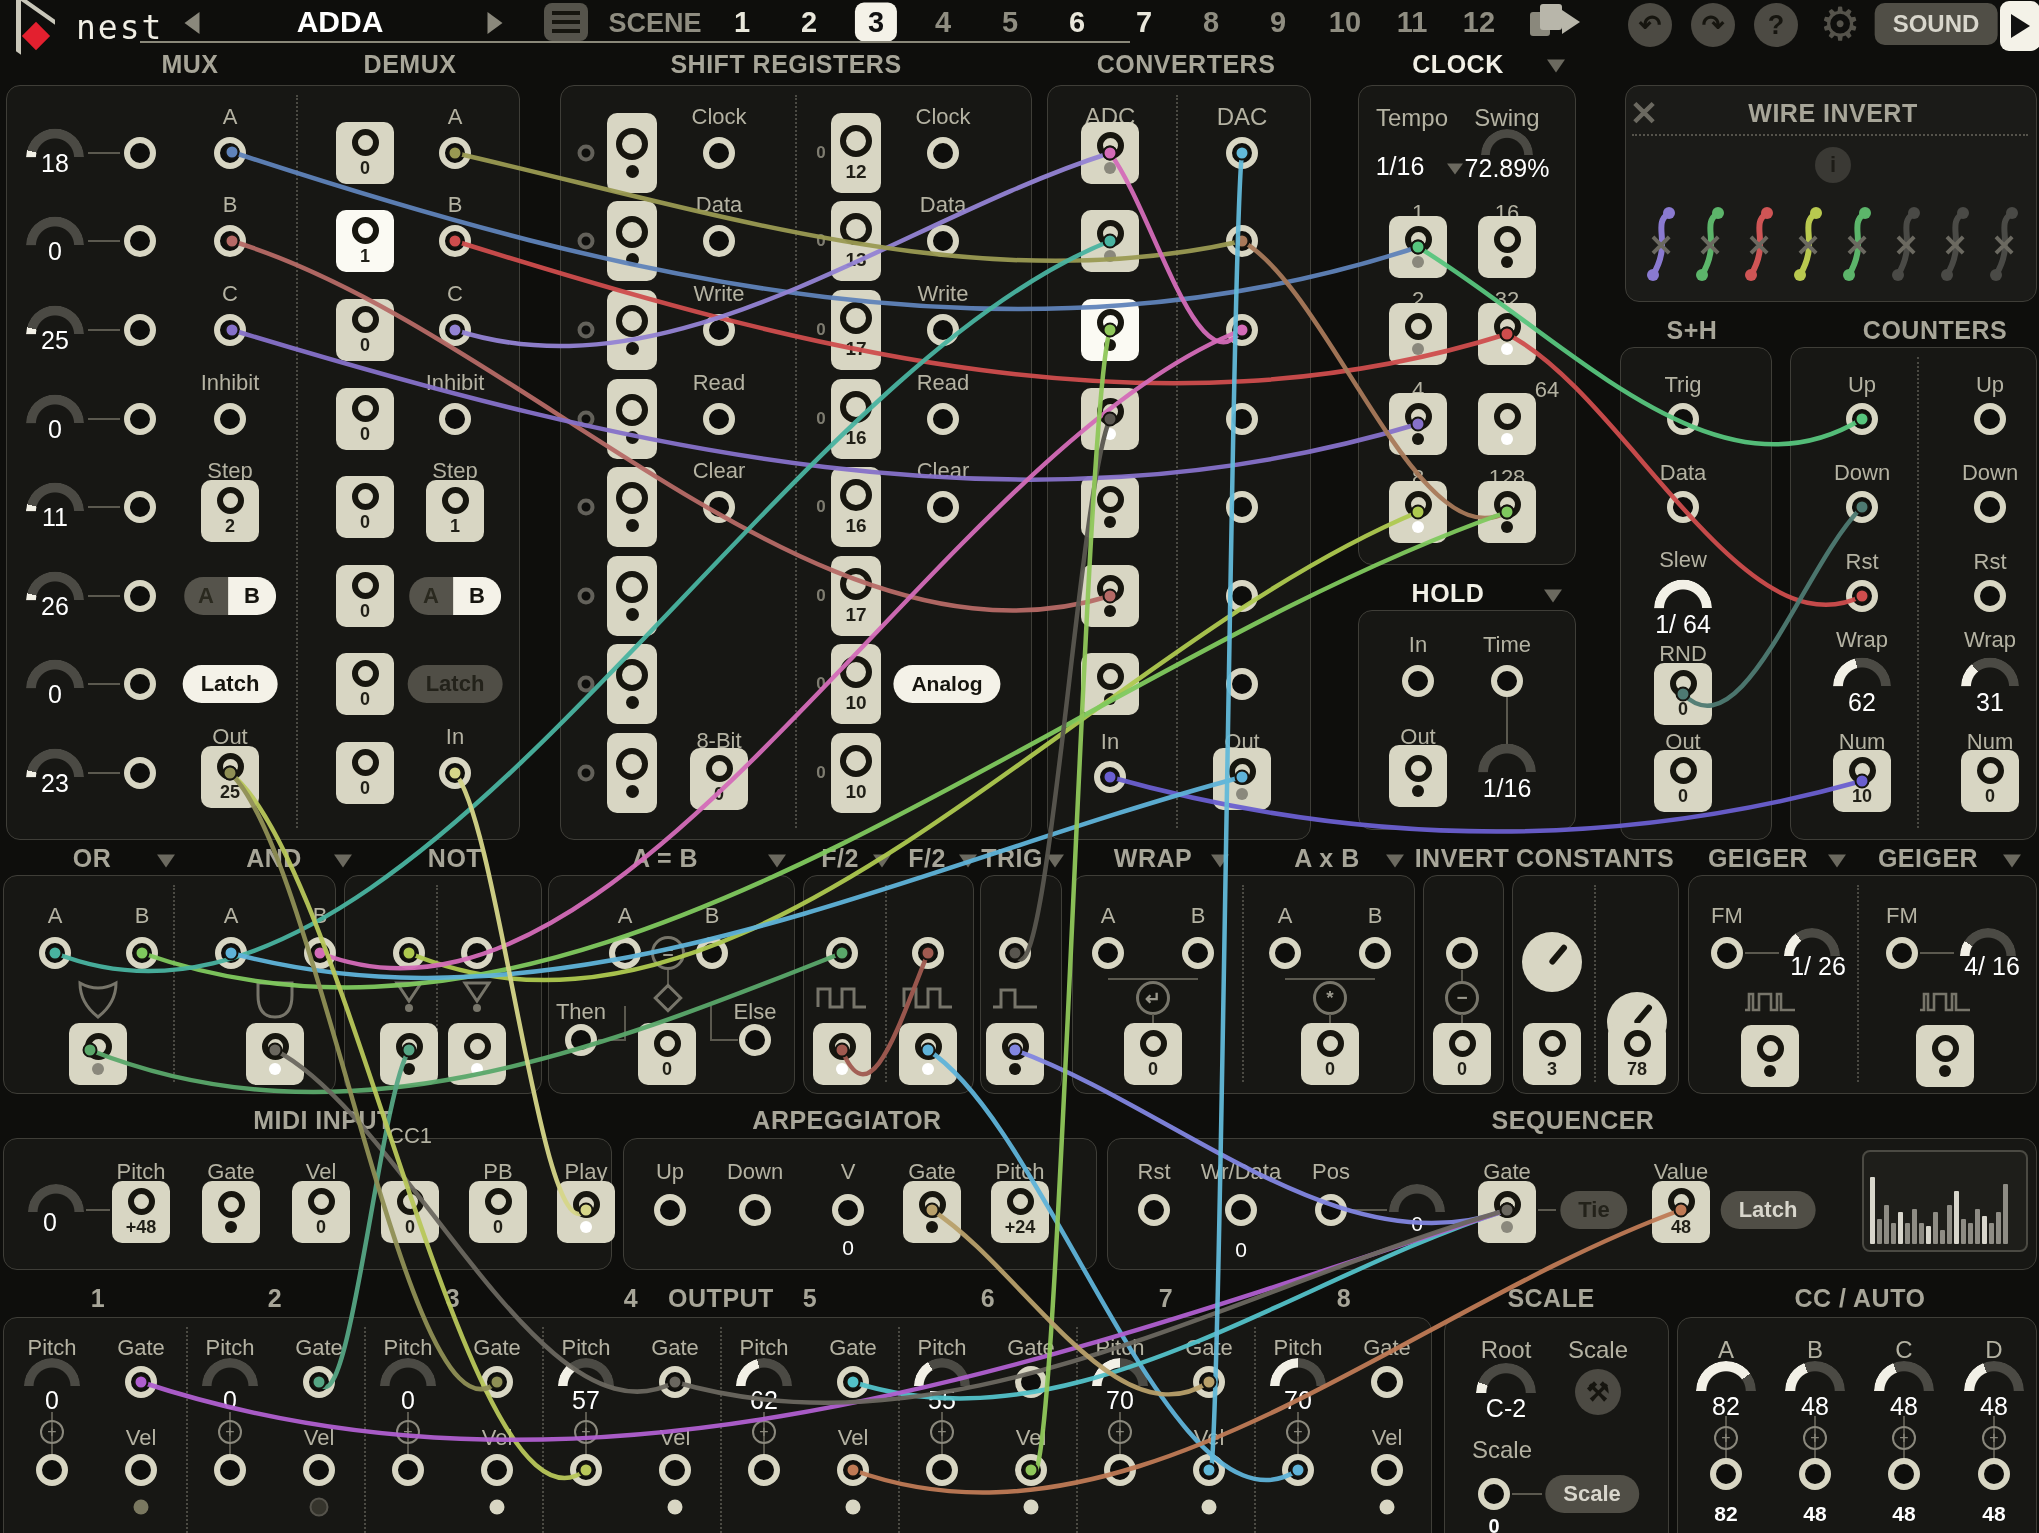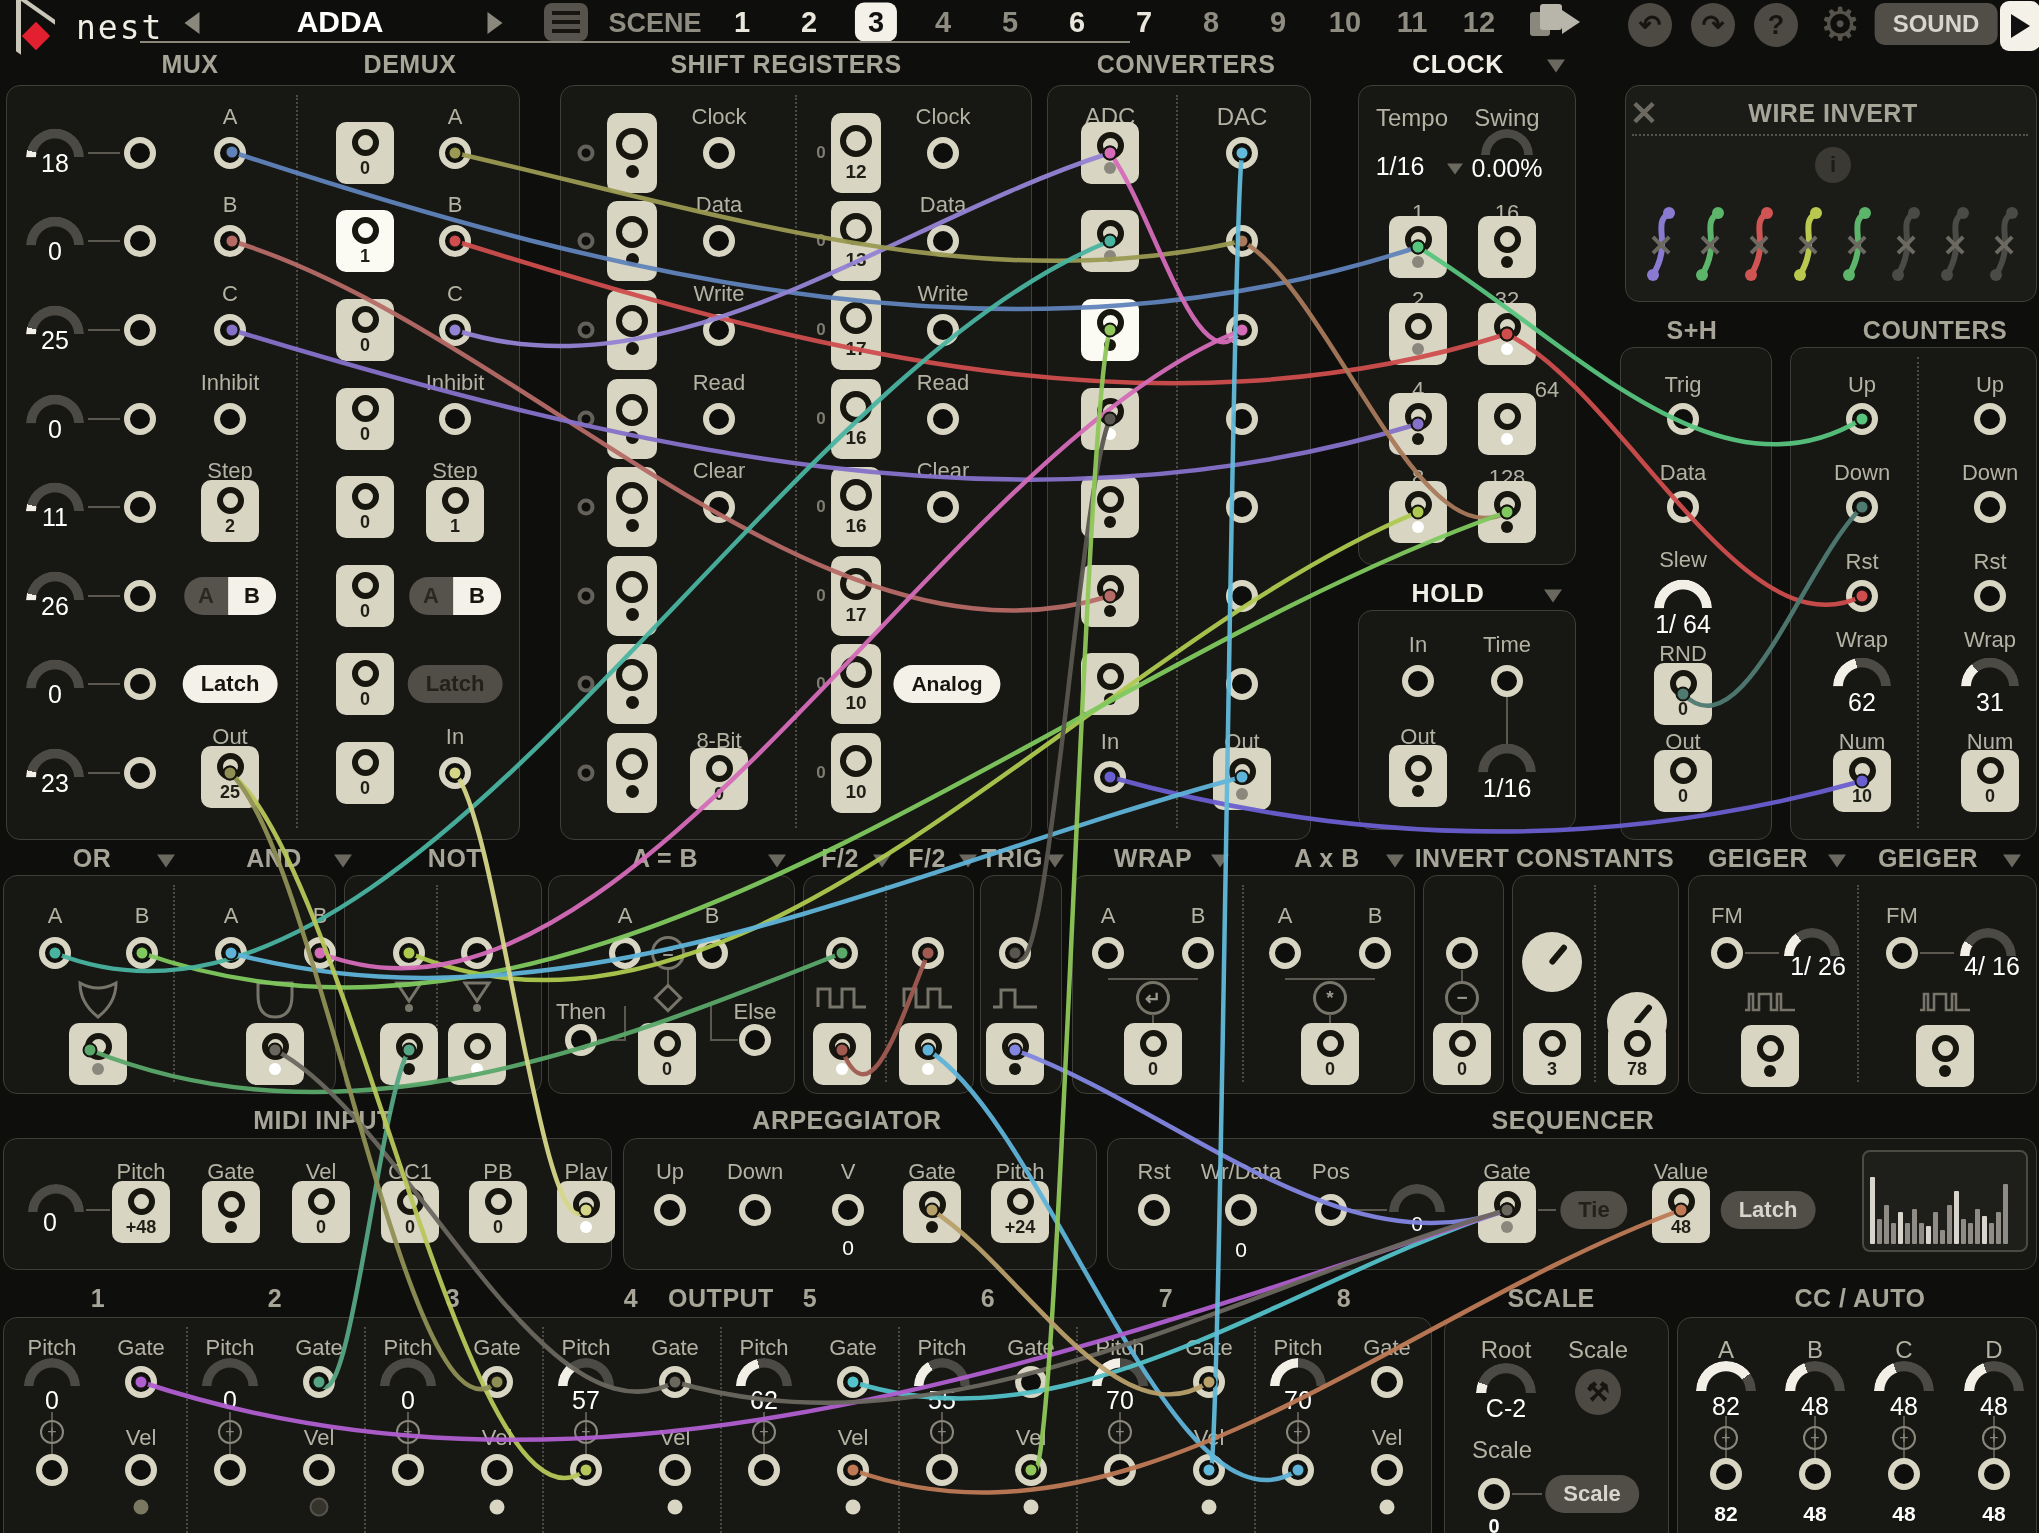--- a/index.html
+++ b/index.html
@@ -384,21 +384,21 @@
   <div class="a sq" style="left:1242px;top:779px;">
       <div class="ring"></div>
       <div class="dg"></div>
     </div>
 
   <span class="a lbl" style="left:1412px;top:118px;font-size:24px;">Tempo</span>
   <span class="a lbl" style="left:1507px;top:118px;font-size:24px;">Swing</span>
   <span class="a wv" style="left:1400px;top:166px;">1/16</span>
   <div class="a tri" style="left:1455px;top:169px;border-top-width:11px;border-left-width:8px;border-right-width:8px;"></div>
   <div class="a arc" style="left: 1507px; top: 142px; width: 52px; height: 26px; border-radius: 26px 26px 0px 0px; background: conic-gradient(from -90deg at 50% 100%, rgb(242, 240, 230) 0deg, rgb(242, 240, 230) 0%, rgb(75, 74, 68) 0%, rgb(75, 74, 68) 50%, transparent 50%, transparent 100%); mask: radial-gradient(circle at 50% 100%, transparent 16.64px, rgb(0, 0, 0) 17.64px);"></div>
-  <span class="a wv" style="left:1507px;top:168px;">0.00%</span>
+  <span class="a wv" style="left:1507px;top:168px;">72.89%</span>
   <span class="a lbl" style="left:1418px;top:213px;">1</span>
   <span class="a lbl" style="left:1507px;top:213px;">16</span>
   <div class="a sq" style="left:1418px;top:247px;">
       <div class="ring"></div>
       <div class="dg"></div>
     </div>
   <div class="a sq" style="left:1507px;top:247px;">
       <div class="ring"></div>
       <div class="dd"></div>
     </div>
@@ -791,21 +791,21 @@
   <span class="a lbl" style="left:231px;top:1172px;">Gate</span>
   <div class="a sq" style="left:231px;top:1212px;">
       <div class="ring"></div>
       <div class="dd"></div>
     </div>
   <span class="a lbl" style="left:321px;top:1172px;">Vel</span>
   <div class="a sq" style="left:321px;top:1212px;">
       <div class="ring"></div>
       <span class="v">0</span>
     </div>
-  <span class="a lbl" style="left:410px;top:1172px;">CC1</span>
+  <span class="a lbl" style="left:410px;top:1136px;">CC1</span>
   <div class="a sq" style="left:410px;top:1212px;">
       <div class="ring"></div>
       <span class="v">0</span>
     </div>
   <span class="a lbl" style="left:498px;top:1172px;">PB</span>
   <div class="a sq" style="left:498px;top:1212px;">
       <div class="ring"></div>
       <span class="v">0</span>
     </div>
   <span class="a lbl" style="left:586px;top:1172px;">Play</span>

